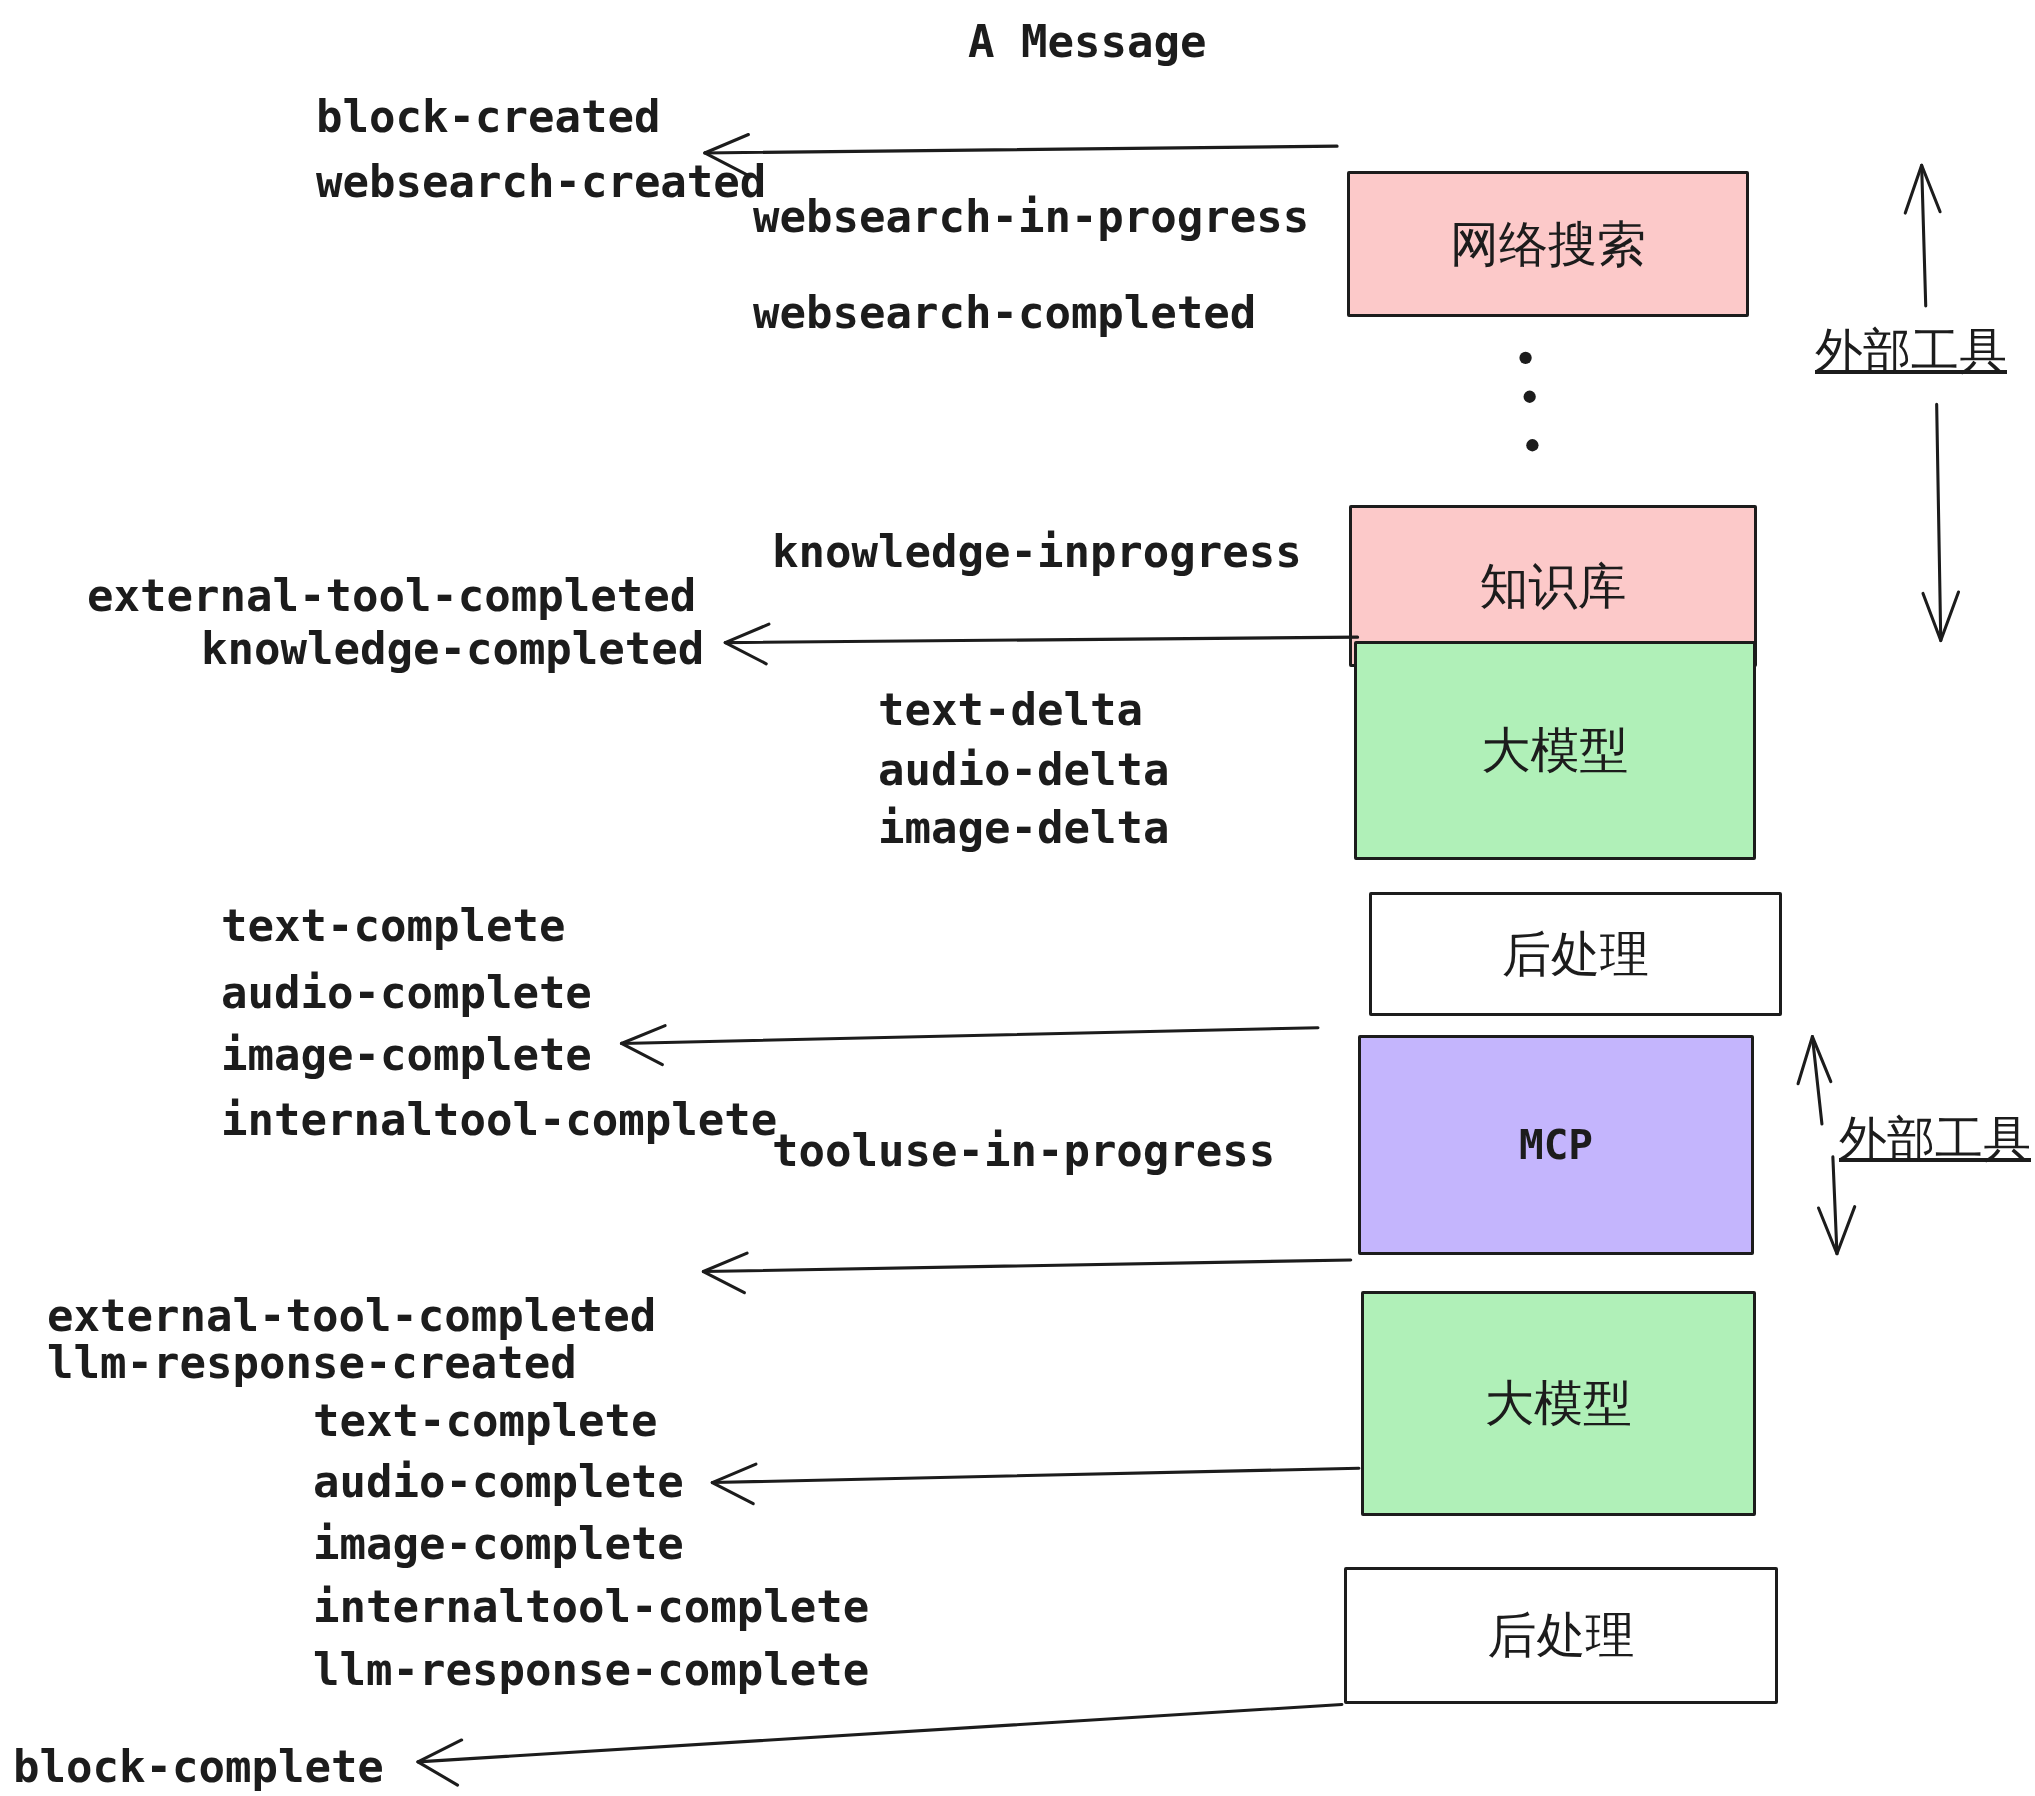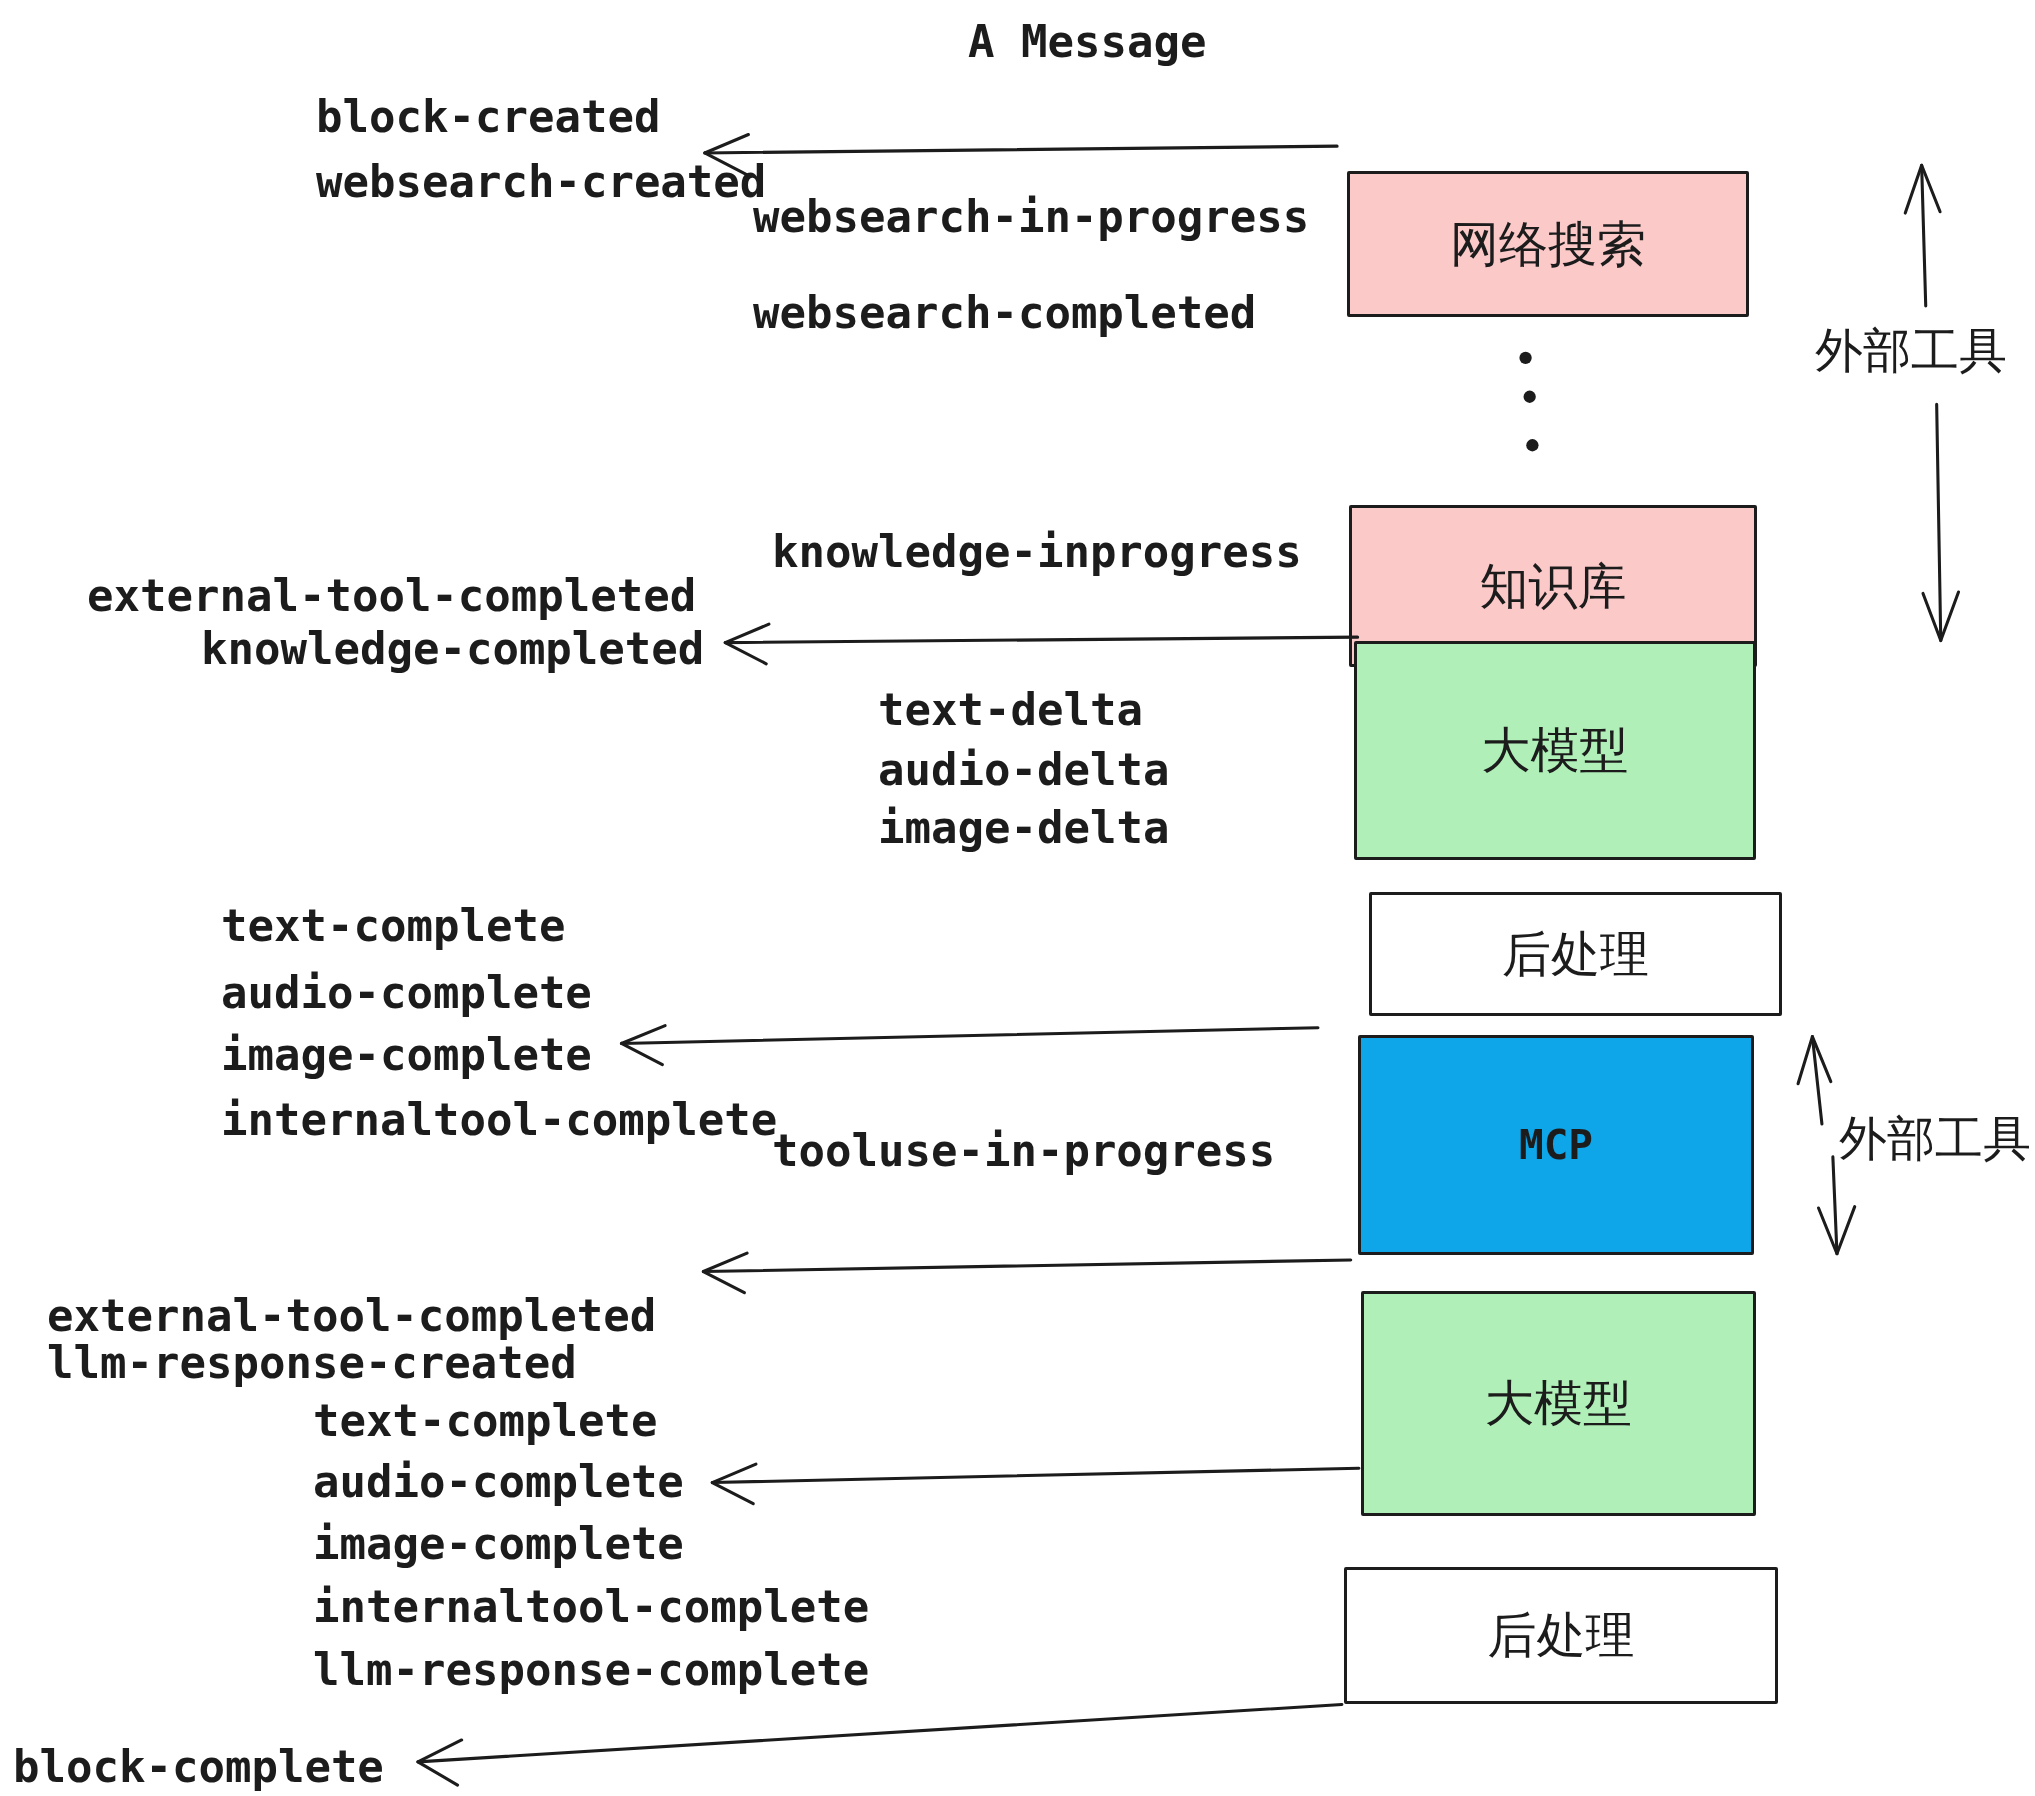--- a/index.html
+++ b/index.html
@@ -26,21 +26,21 @@
     background:var(--paper);
   }
   .box .lbl{
     font:400 49px/1 "DejaVu Sans", sans-serif;color:var(--ink);white-space:nowrap;
   }
   .box .lbl.mono{
     font:bold 41px/1 "DejaVu Sans Mono", monospace;
   }
   .side{
     position:absolute;transform:translateY(-50%);
-    font:400 48px/1 "DejaVu Sans", sans-serif;color:var(--ink);white-space:nowrap;
+    font:400 48px/1 "DejaVu Sans", sans-serif;color:var(--ink);white-space:nowrap;text-decoration:underline;
   }
   svg.arrows{position:absolute;left:0;top:0;}
   svg.arrows path, svg.arrows line{
     stroke:var(--ink);stroke-width:4.5;fill:none;stroke-linecap:round;stroke-linejoin:round;
   }
   svg.arrows circle{fill:var(--ink);stroke:none;}
 </style>
 </head>
 <body>
 
@@ -77,21 +77,21 @@
   </div>
   <div class="box" style="left: 1349px; top: 505px; width: 408px; height: 162px; background: rgb(252, 201, 201);">
     <span class="lbl">知识库</span>
   </div>
   <div class="box" style="left: 1354px; top: 641px; width: 402px; height: 219px; background: rgb(176, 240, 184);">
     <span class="lbl">大模型</span>
   </div>
   <div class="box" style="left: 1369px; top: 892px; width: 413px; height: 124px; background: rgb(255, 255, 255);">
     <span class="lbl">后处理</span>
   </div>
-  <div class="box" style="left: 1358px; top: 1035px; width: 396px; height: 220px; background: #0ea5e9;">
+  <div class="box" style="left: 1358px; top: 1035px; width: 396px; height: 220px; background: #c4b5fd;">
     <span class="lbl mono">MCP</span>
   </div>
   <div class="box" style="left: 1361px; top: 1291px; width: 395px; height: 225px; background: rgb(176, 240, 184);">
     <span class="lbl">大模型</span>
   </div>
   <div class="box" style="left: 1344px; top: 1567px; width: 434px; height: 137px; background: rgb(255, 255, 255);">
     <span class="lbl">后处理</span>
   </div>
 
   <div class="side" style="left:1815px;top:350px">外部工具</div>

